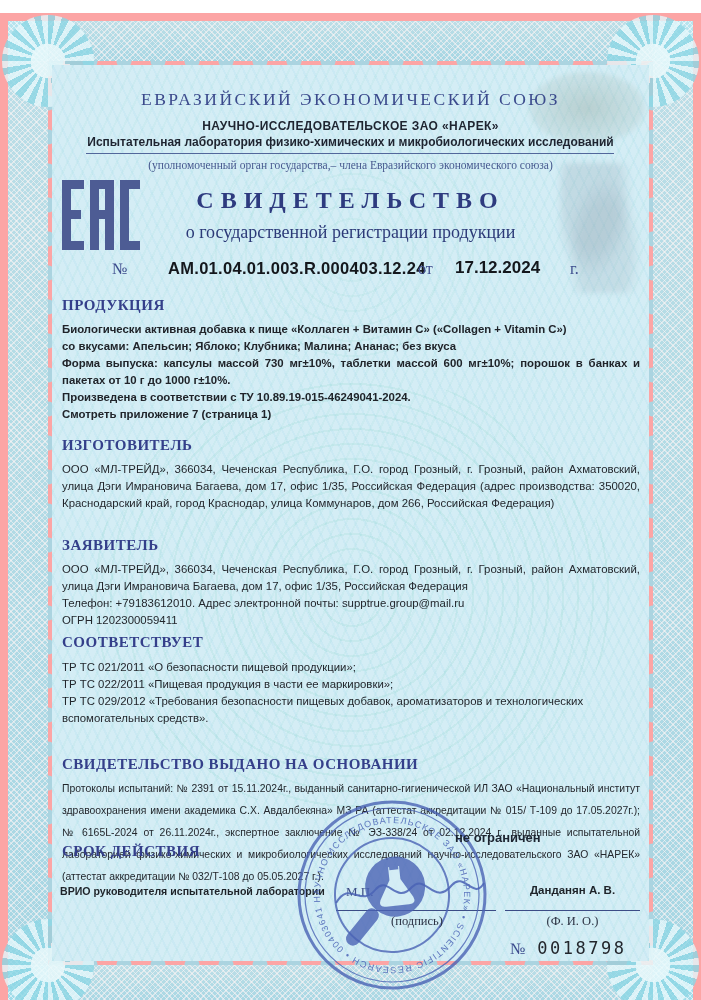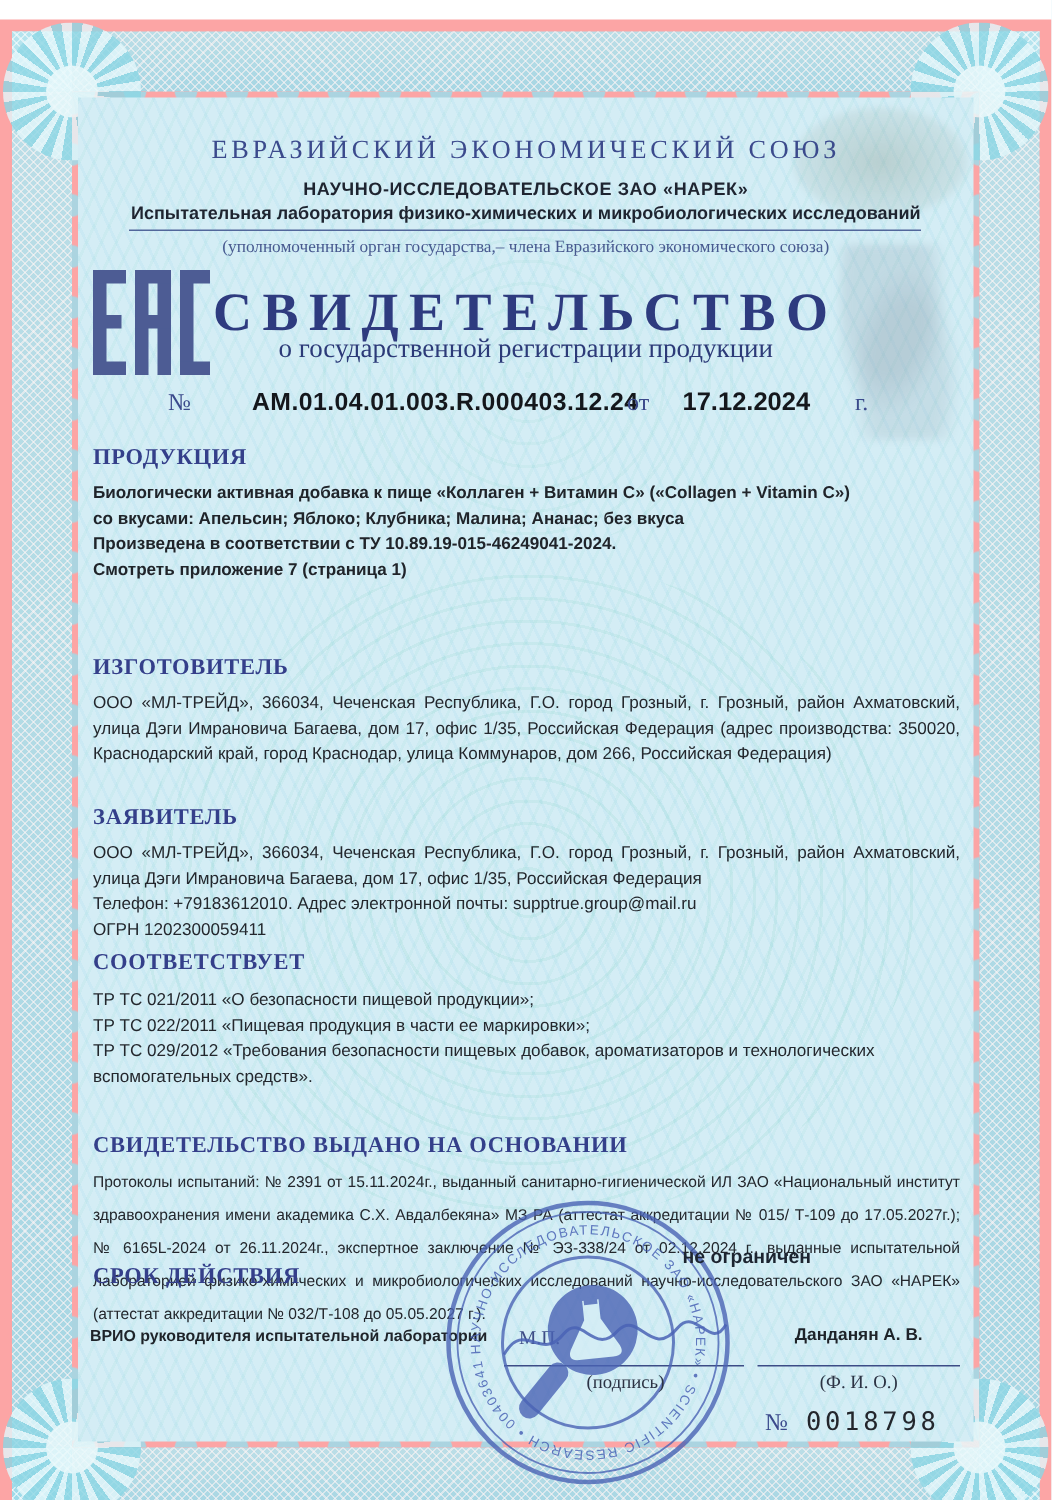--- a/index.html
+++ b/index.html
@@ -52,21 +52,21 @@
     filter:blur(3px);}
   
   .abs{position:absolute;}
   .ctr{left:55px;width:591px;text-align:center;}
   .union-title{top:76px;font-family:"Liberation Serif",serif;font-size:17.5px;letter-spacing:2.5px;color:#3b4a8c;}
   .org-name{top:106px;font-weight:bold;font-size:12px;color:#1e2430;letter-spacing:.4px;}
   .org-lab{top:122px;font-weight:bold;font-size:12px;color:#1e2430;}
   .hrule{top:140px;left:86px;width:528px;height:0;border-top:1px solid #52679b;}
   .auth-note{top:146px;font-family:"Liberation Serif",serif;font-size:11.5px;color:#47598f;}
   .eac{left:62px;top:167px;}
-  .cert-title{top:174px;font-family:"Liberation Serif",serif;font-weight:bold;font-size:36px;
+  .cert-title{top:174px;font-family:"Liberation Serif",serif;font-weight:bold;font-size:24px;
     letter-spacing:7px;color:#2e3b7f;}
   .cert-sub{top:209px;font-family:"Liberation Serif",serif;font-size:18px;color:#2c3a78;}
   .numrow-lbl{font-family:"Liberation Serif",serif;font-size:16px;color:#3b4a8c;}
   .num-no{left:112px;top:247px;}
   .num-code{left:168px;top:246px;font-weight:bold;font-size:16.5px;color:#14171c;letter-spacing:.3px;}
   .num-ot{left:418px;top:247px;}
   .num-date{left:455px;top:245px;font-weight:bold;font-size:17px;color:#14171c;}
   .num-g{left:570px;top:247px;}
   .sec-h{font-family:"Liberation Serif",serif;font-weight:bold;font-size:15px;color:#343f8a;letter-spacing:.5px;}
   .h-product{left:62px;top:284px;} .h-manu{left:62px;top:424px;} .h-appl{left:62px;top:524px;}
@@ -145,20 +145,21 @@
   <span class="abs numrow-lbl num-no">№</span>
   <span class="abs num-code">AM.01.04.01.003.R.000403.12.24</span>
   <span class="abs numrow-lbl num-ot">от</span>
   <span class="abs num-date">17.12.2024</span>
   <span class="abs numrow-lbl num-g">г.</span>
 
   <div class="abs sec-h h-product">ПРОДУКЦИЯ</div>
   <div class="abs block blk-product body-txt bold-txt">
     <div>Биологически активная добавка к пище «Коллаген + Витамин С» («Collagen + Vitamin C»)</div>
     <div>со вкусами: Апельсин; Яблоко; Клубника; Малина; Ананас; без вкуса</div>
+    <div style="text-align:justify;">Форма выпуска: капсулы массой 730 мг±10%, таблетки массой 600 мг±10%; порошок в банках и пакетах от 10 г до 1000 г±10%.</div>
     <div>Произведена в соответствии с ТУ 10.89.19-015-46249041-2024.</div>
     <div>Смотреть приложение 7 (страница 1)</div>
   </div>
 
   <div class="abs sec-h h-manu">ИЗГОТОВИТЕЛЬ</div>
   <div class="abs block blk-manu body-txt">ООО «МЛ-ТРЕЙД», 366034, Чеченская Республика, Г.О. город Грозный, г. Грозный, район Ахматовский, улица Дэги Имрановича Багаева, дом 17, офис 1/35, Российская Федерация (адрес производства: 350020, Краснодарский край, город Краснодар, улица Коммунаров, дом 266, Российская Федерация)</div>
 
   <div class="abs sec-h h-appl">ЗАЯВИТЕЛЬ</div>
   <div class="abs block blk-appl body-txt">
     <div class="appl-addr">ООО «МЛ-ТРЕЙД», 366034, Чеченская Республика, Г.О. город Грозный, г. Грозный, район Ахматовский, улица Дэги Имрановича Багаева, дом 17, офис 1/35, Российская Федерация</div>

